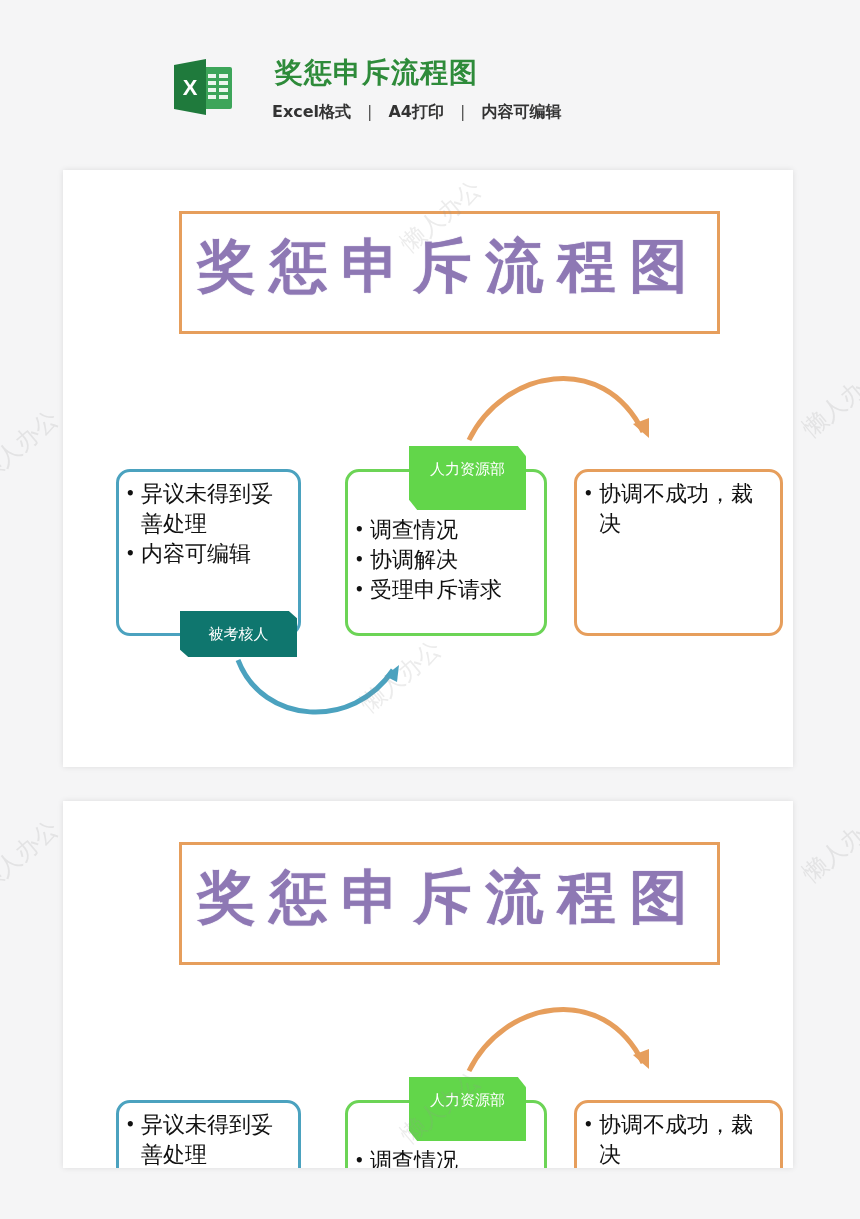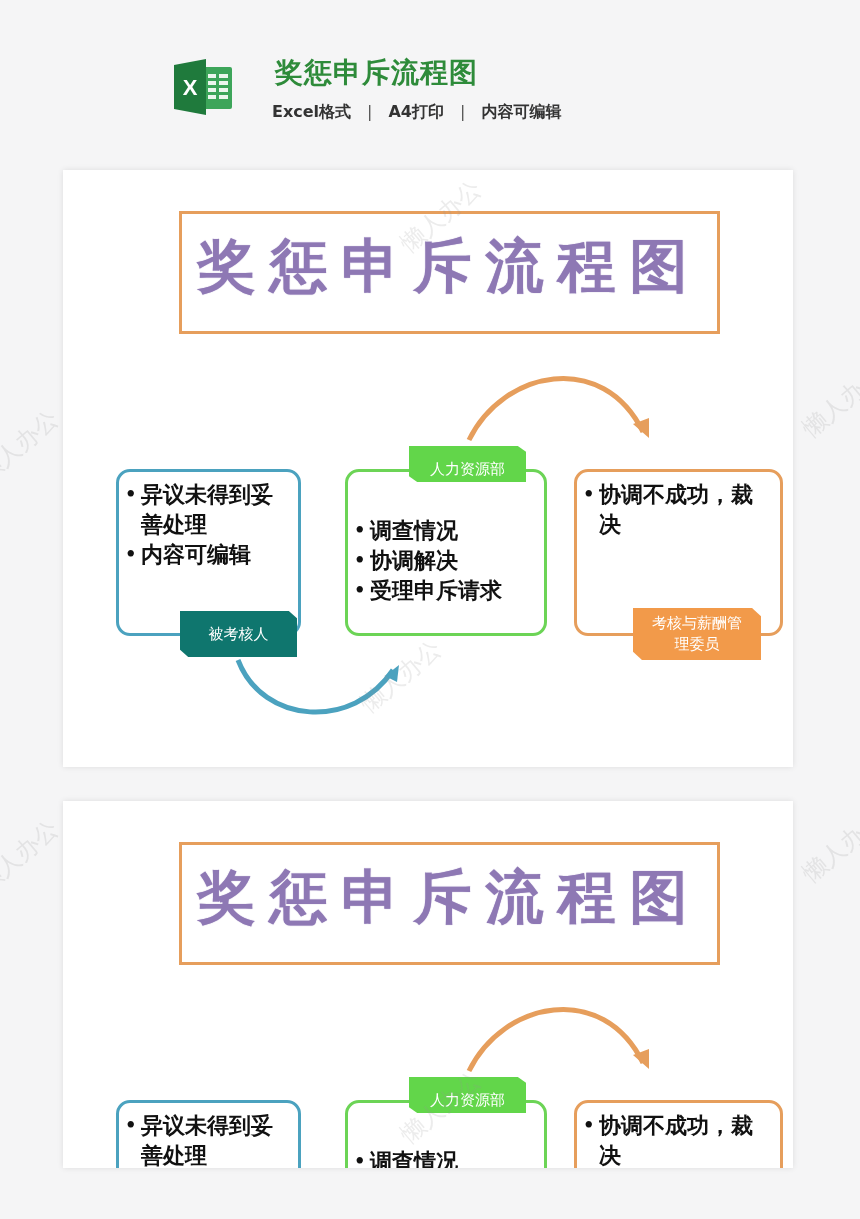--- a/index.html
+++ b/index.html
@@ -38,42 +38,42 @@
   .slide-title {
     position: absolute; left: 0; top: 14px; width: 100%;
     text-align: center; font-family: "DejaVu Serif", serif;
     font-size: 58px; color: #8e78b4; letter-spacing: 14px; font-weight: bold;
     text-shadow: 0 0 1px #a492c4;
   }
 
   .flow-box {
     position: absolute; background: #fff; border-radius: 14px; border: 3px solid;
   }
-  .flow-box ul { list-style: none; font-weight: bold; }
+  .flow-box ul { list-style: none; }
   .flow-box li {
     position: relative; padding-left: 18px; font-family: "DejaVu Serif", serif;
     font-size: 22px; line-height: 30px; color: #111;
   }
   .flow-box li::before {
     content: "•"; position: absolute; left: 2px; top: 0; font-size: 18px;
   }
   .box-a { left: 53px; top: 299px; width: 185px; height: 167px; border-color: #4ba2bf; }
   .box-a ul { position: absolute; left: 4px; top: 7px; width: 170px; }
   .box-b { left: 282px; top: 299px; width: 202px; height: 167px; border-color: #6cd456; }
   .box-b ul { position: absolute; left: 4px; top: 43px; width: 175px; }
   .box-c { left: 511px; top: 299px; width: 209px; height: 167px; border-color: #e69e5c; }
   .box-c ul { position: absolute; left: 4px; top: 7px; width: 175px; }
 
   .tag {
     position: absolute; color: #fff; text-align: center;
     font-family: "DejaVu Serif", serif; font-size: 15px;
     clip-path: polygon(0 0, 93% 0, 100% 16%, 100% 100%, 7% 100%, 0 84%);
   }
   .tag-a { left: 117px; top: 441px; width: 117px; height: 46px; background: #0f766e; line-height: 46px; }
-  .tag-b { left: 346px; top: 276px; width: 117px; height: 36px; background: #62d64a; line-height: 46px; }
+  .tag-b { left: 346px; top: 276px; width: 117px; height: 64px; background: #62d64a; line-height: 46px; }
   .tag-c { left: 570px; top: 438px; width: 128px; height: 52px; background: #f29a4a; line-height: 21px; padding-top: 5px; }
 
   .arrows { position: absolute; left: 0; top: 0; pointer-events: none; }
 
   .watermark {
     position: absolute; color: rgba(150,150,150,0.18); font-size: 24px;
     transform: rotate(-40deg); white-space: nowrap; pointer-events: none;
     font-family: "DejaVu Serif", serif;
   }
 </style>
@@ -134,24 +134,20 @@
       <li>受理申斥请求</li>
     </ul>
   </div>
   <div class="tag tag-b">人力资源部</div>
 
   <div class="flow-box box-c">
     <ul>
       <li>协调不成功，裁决</li>
     </ul>
   </div>
-  <div class="tag tag-c">
-    <div>考核与薪酬管</div>
-    <div>理委员</div>
-  </div>
 
   <div class="watermark" style="left:330px; top:30px;">懒人办公</div>
   <div class="watermark" style="left:290px; top:490px;">懒人办公</div>
 </div>
 
 <div class="card card-2">
   <div class="slide-title-box">
     <div class="slide-title">奖惩申斥流程图</div>
   </div>
 

